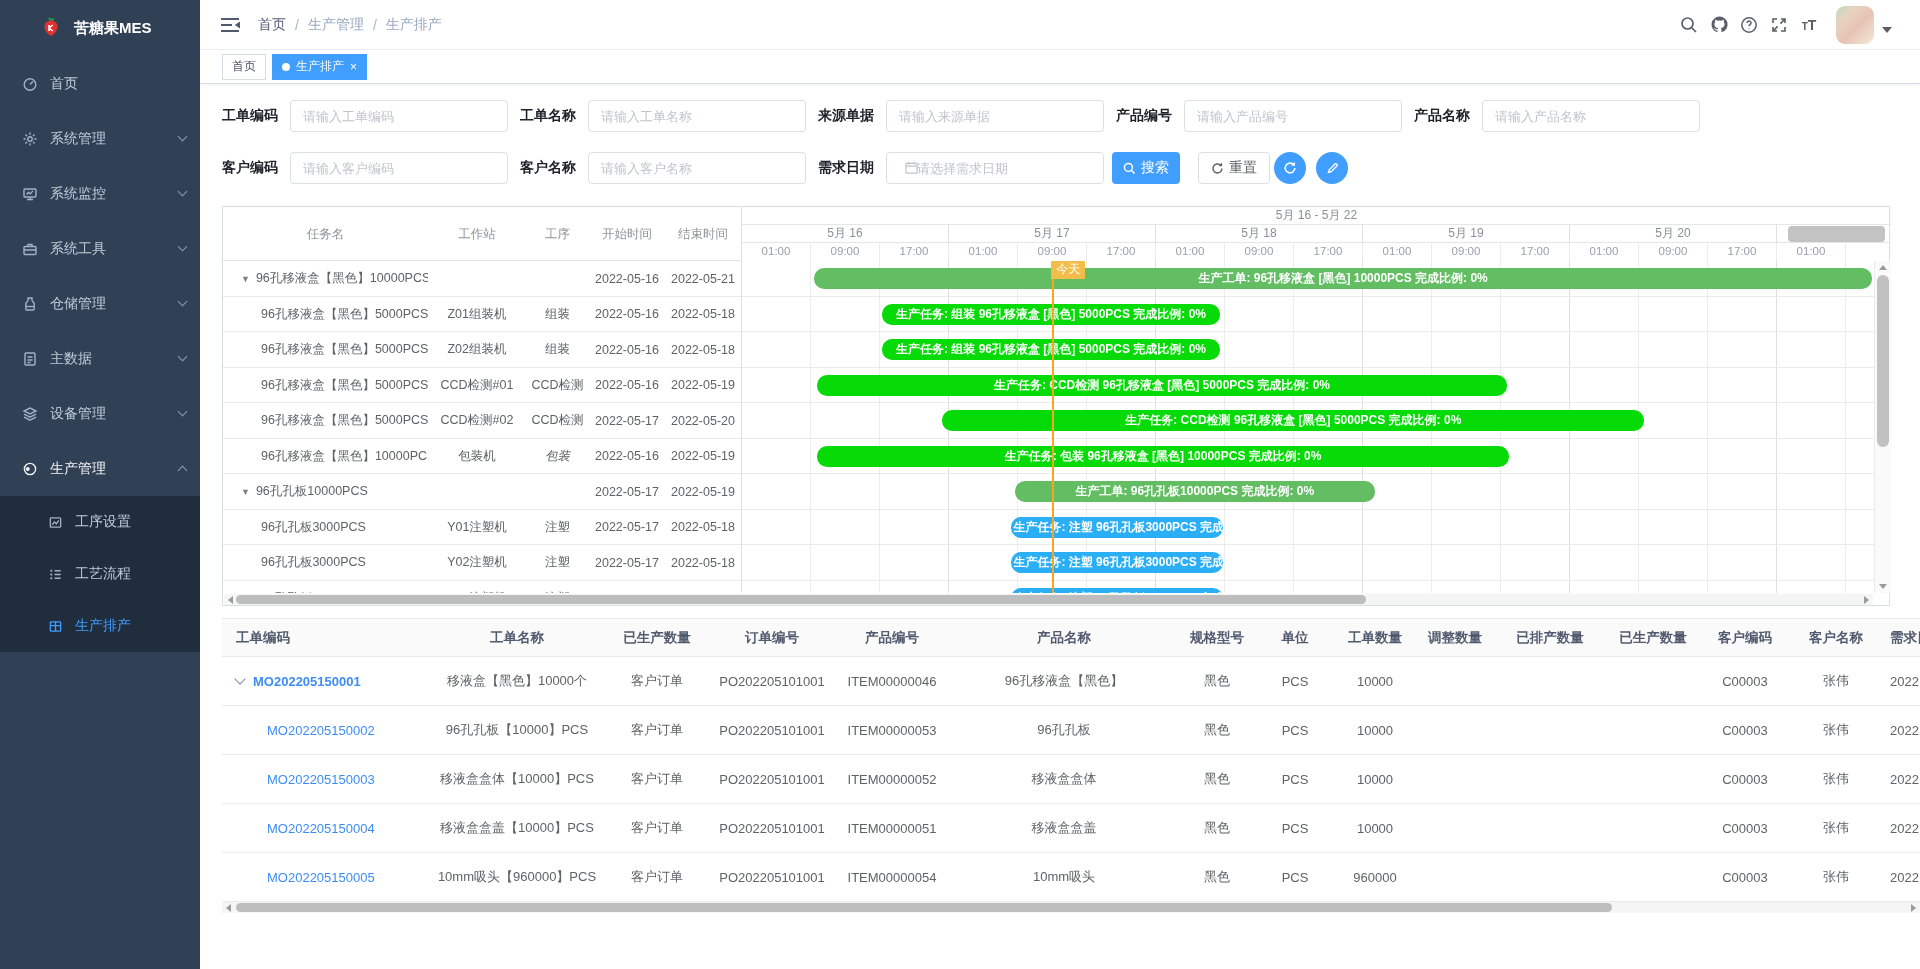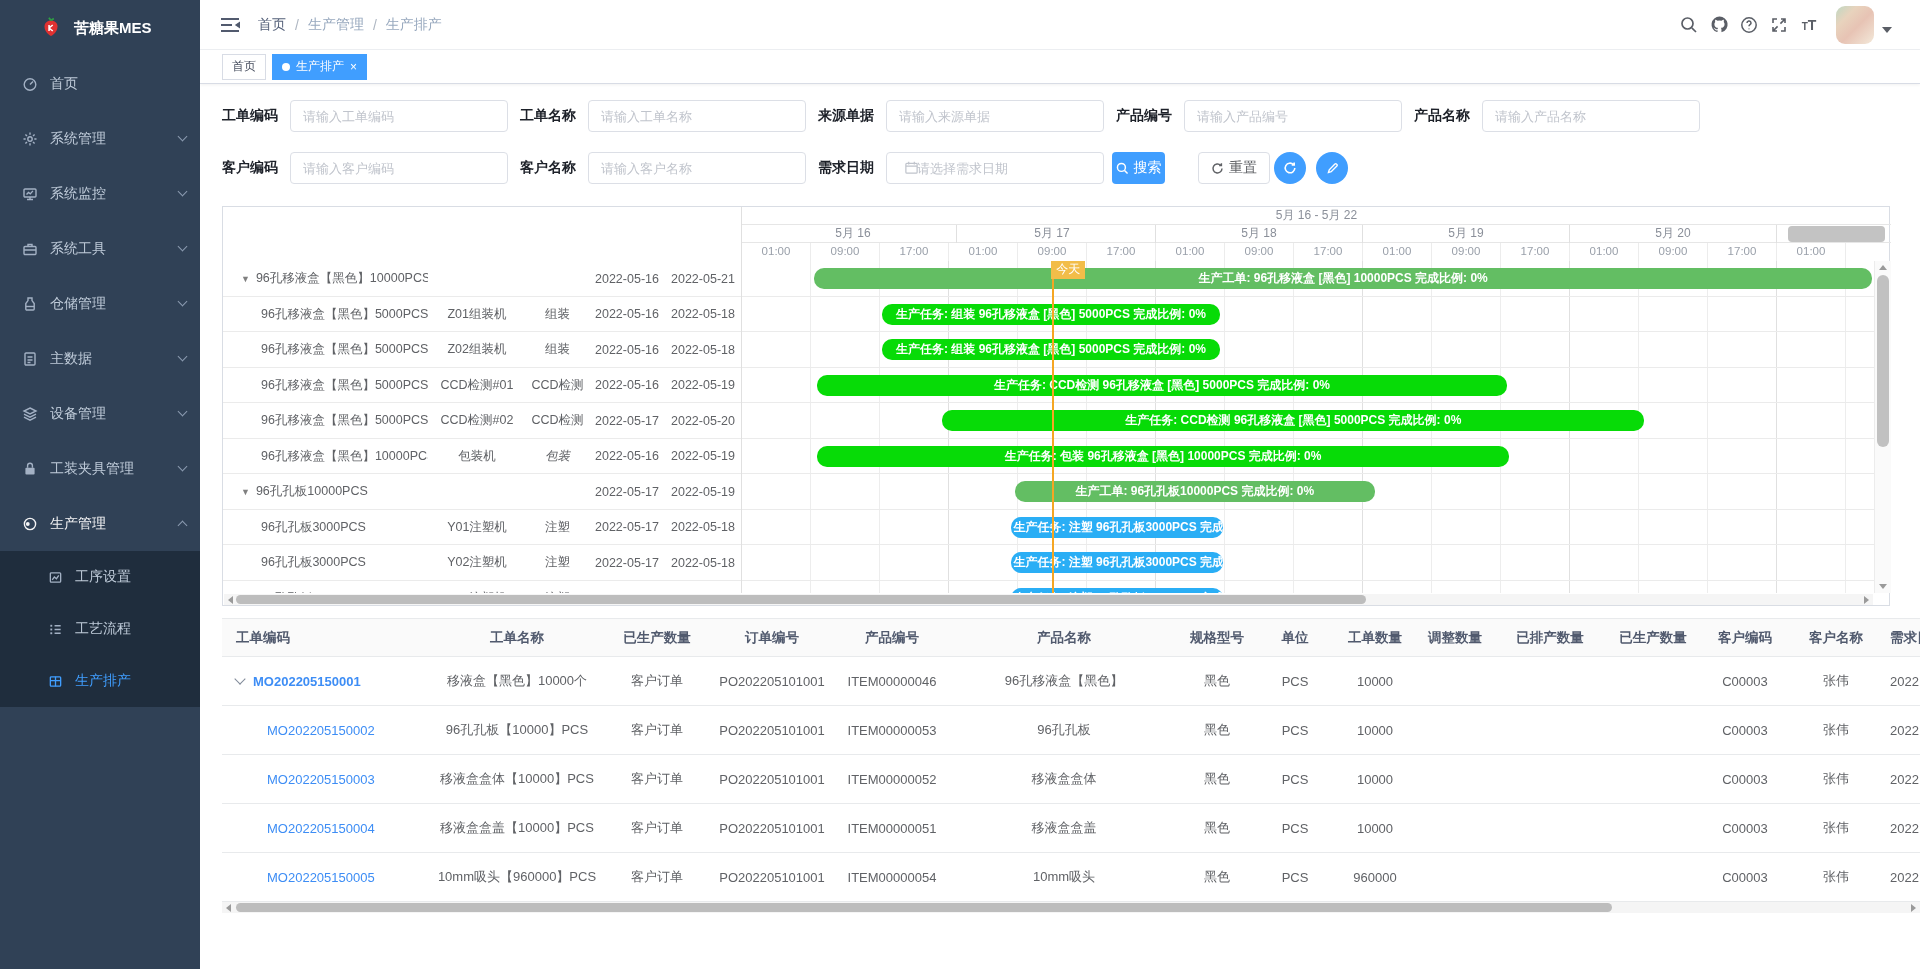--- a/index.html
+++ b/index.html
@@ -170,28 +170,20 @@
       <span class="chev"></span>
     </div>
     <div class="menu-item">
       <svg class="m-ic" viewBox="0 0 16 16" fill="none" stroke="currentColor" stroke-width="1.4">
           <path d="M8 2l6 3-6 3-6-3z"></path>
           <path d="M2 8.2l6 3 6-3 M2 11.2l6 3 6-3"></path>
         </svg>
       <span class="m-label">设备管理</span>
       <span class="chev"></span>
     </div>
-    <div class="menu-item">
-      <svg class="m-ic" viewBox="0 0 16 16">
-          <rect x="3.4" y="6.8" width="9.2" height="6.6" rx="1" fill="currentColor"></rect>
-          <path d="M5.6 6.8V4.6a2.4 2.4 0 0 1 4.8 0v2.2" fill="none" stroke="currentColor" stroke-width="1.4"></path>
-        </svg>
-      <span class="m-label">工装夹具管理</span>
-      <span class="chev"></span>
-    </div>
     <div class="menu-item expanded">
       <svg class="m-ic" viewBox="0 0 16 16">
           <circle cx="8" cy="8" r="5.6" fill="none" stroke="currentColor" stroke-width="1.4"></circle>
           <circle cx="5.8" cy="8" r="1.9" fill="currentColor"></circle>
         </svg>
       <span class="m-label">生产管理</span>
       <span class="chev up"></span>
     </div>
 
     <div class="submenu">
@@ -303,21 +295,21 @@
     <input class="f-input" placeholder="请输入客户名称" style="">
   </div>
   <div class="f-group" style="left:818px; top:152px;">
     <span class="f-label">需求日期</span>
     <input class="f-input with-ic" placeholder="请选择需求日期" style="">
     <svg class="cal-ic" viewBox="0 0 16 16" fill="none" stroke="currentColor" stroke-width="1.3">
         <rect x="2" y="3.5" width="12" height="10.5" rx="1"></rect>
         <path d="M2 6.5h12 M5 1.8v3 M11 1.8v3"></path>
       </svg>
   </div>
-  <div class="btn btn-primary" style="position:absolute; left:1112px; top:152px; width:53px;">
+  <div class="btn btn-primary" style="position:absolute; left:1112px; top:152px; width:68px;">
     <svg width="13" height="13" viewBox="0 0 18 18" fill="none" stroke="currentColor" stroke-width="2">
         <circle cx="7.5" cy="7.5" r="5.5"></circle>
         <path d="M11.8 11.8 L16 16"></path>
       </svg>
     <span>搜索</span>
   </div>
   <div class="btn btn-plain" style="position:absolute; left:1198px; top:152px; width:72px;">
     <svg width="13" height="13" viewBox="0 0 16 16" fill="none" stroke="currentColor" stroke-width="1.8">
         <path d="M13.5 8a5.5 5.5 0 1 1-1.6-3.9 M12.8 1.6v2.8h-2.8"></path>
       </svg>
@@ -328,25 +320,32 @@
         <path d="M13.5 8a5.5 5.5 0 1 1-1.6-3.9 M12.8 1.6v2.8h-2.8"></path>
       </svg>
   </div>
   <div class="btn-circle" style="left:1316px; top:152px;">
     <svg width="13" height="13" viewBox="0 0 16 16" fill="none" stroke="currentColor" stroke-width="1.7">
         <path d="M3 13l1-3.4 7-7a1.4 1.4 0 0 1 2 0l.4.4a1.4 1.4 0 0 1 0 2l-7 7z"></path>
       </svg>
   </div>
 
   <div class="gantt">
+    <div class="g-left-header">
+      <span class="g-col" style="left:0; width:205px;">任务名</span>
+      <span class="g-col" style="left:205px; width:98px;">工作站</span>
+      <span class="g-col" style="left:303px; width:63px;">工序</span>
+      <span class="g-col" style="left:366px; width:76px;">开始时间</span>
+      <span class="g-col" style="left:442px; width:76px;">结束时间</span>
+    </div>
 
     <div class="g-tl-header">
       <div class="g-range">5月 16 - 5月 22</div>
       <div class="g-days">
-        <span class="g-day" style="left:8px; width:207px;text-align:center;">5月 16</span>
+        <span class="g-day" style="left:0; width:207px;text-align:center;">5月 16</span>
         <span class="g-day" style="left:207px; width:207px;">5月 17</span>
         <span class="g-day" style="left:414px; width:207px;">5月 18</span>
         <span class="g-day" style="left:621px; width:207px;">5月 19</span>
         <span class="g-day" style="left:828px; width:207px;">5月 20</span>
         <span class="g-day" style="left:1035px; width:115px; border-right:none; color:#b9bec6;">5</span>
         <span class="g-day-thumb" style="left:1046px; width:97px;"></span>
       </div>
       <div class="g-hours">
         <span class="g-hour" style="left:0; width:69px;">01:00</span>
         <span class="g-hour" style="left:69px; width:69px;">09:00</span>

